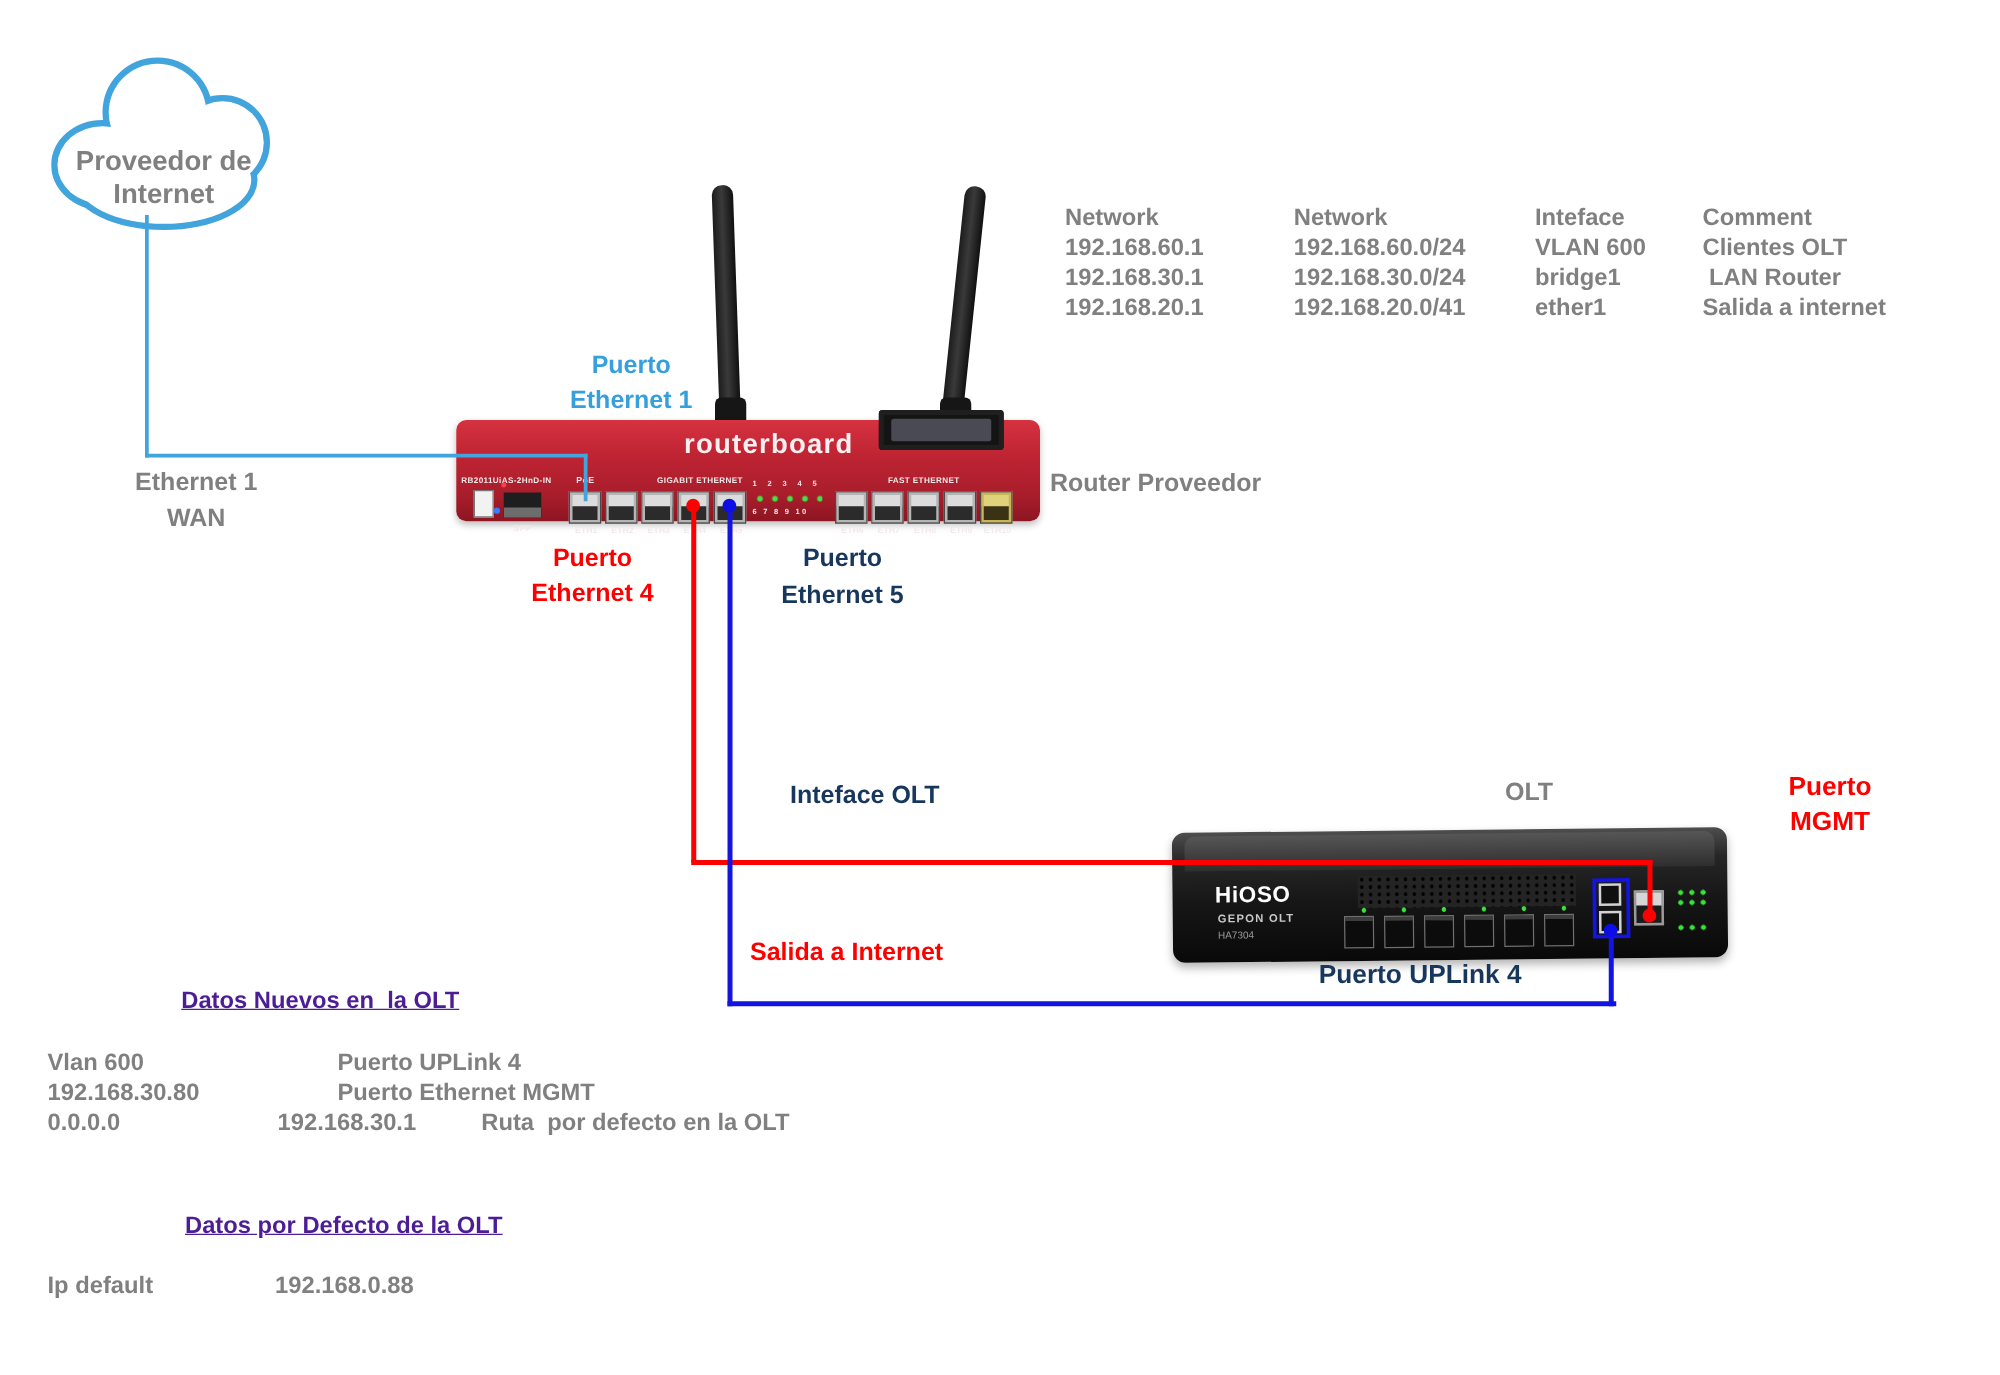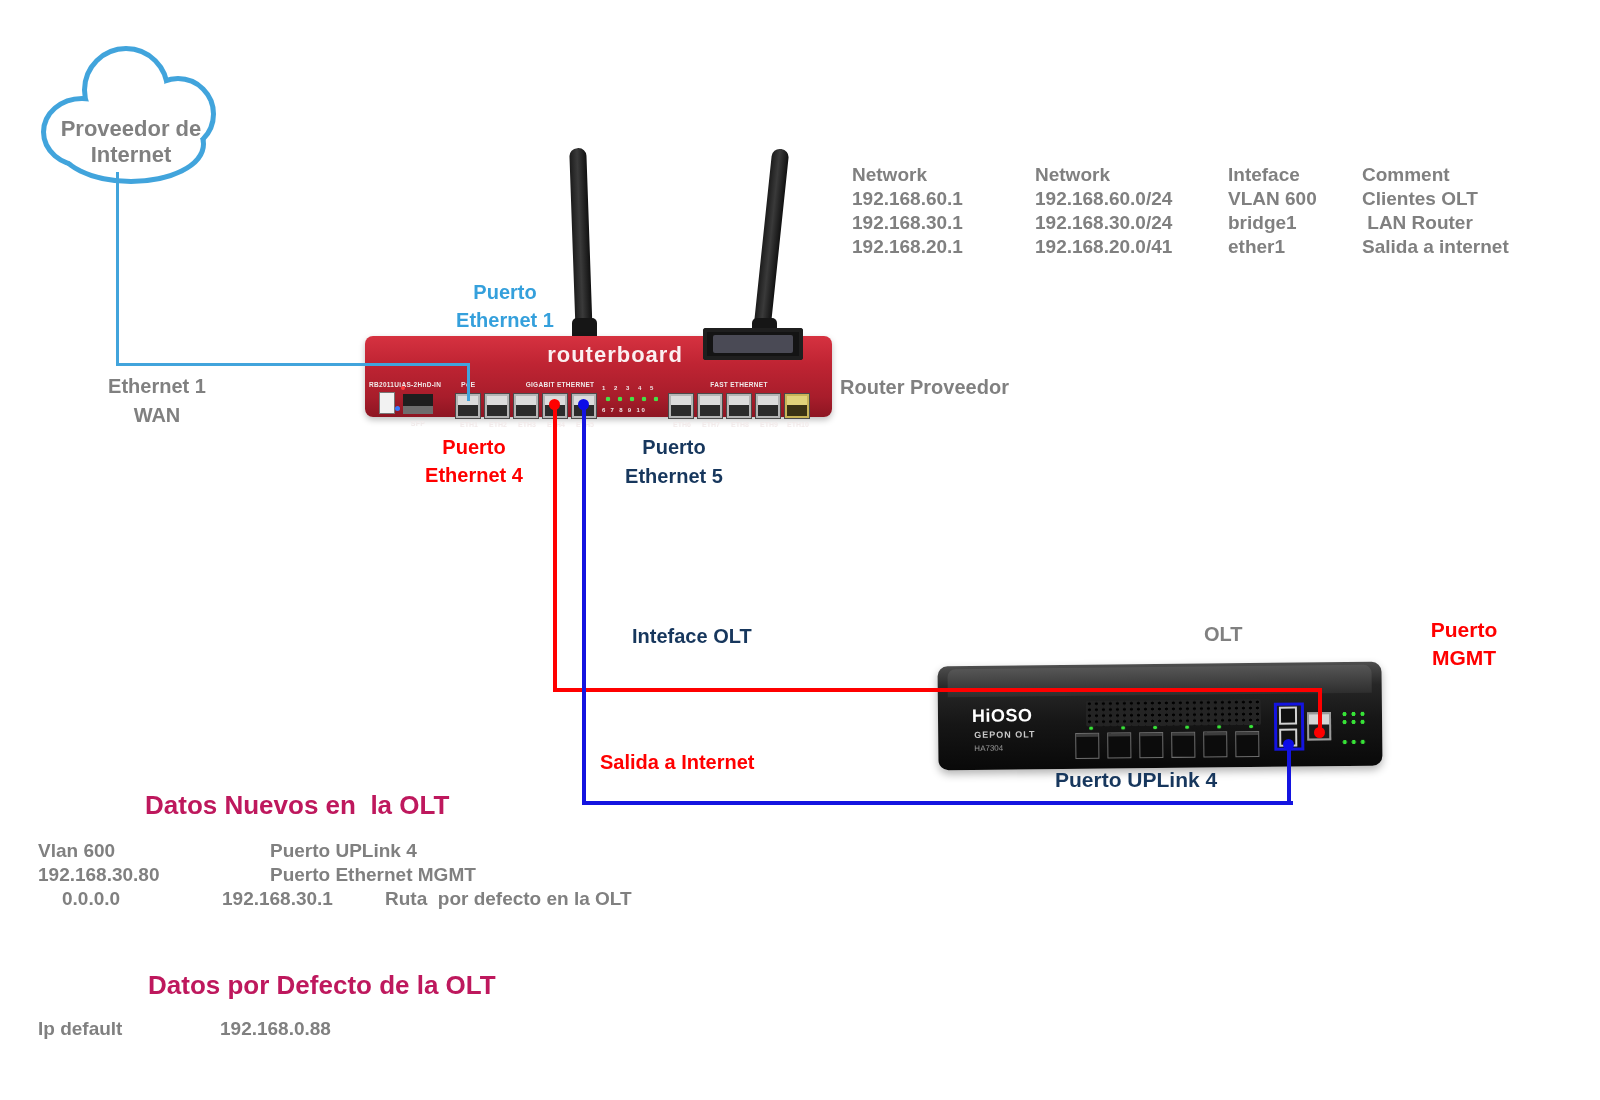--- a/index.html
+++ b/index.html
@@ -70,21 +70,21 @@
 
   
   .rb-title{position:absolute;left:855px;top:115px;width:625px;text-align:center;
     font-size:20px;font-weight:700;color:#333;}
   .rb-grid{position:absolute;left:852px;top:163px;display:grid;
     grid-template-columns:183px 193px 134px 190px;font-size:19px;font-weight:700;
     color:#808080;line-height:24px;}
   .rb-grid span{white-space:pre;}
 
   .note{position:absolute;font-size:19px;font-weight:700;color:#808080;white-space:pre;}
-  .note-title{position:absolute;font-size:26px;font-weight:700;color:#be185d;white-space:pre;}
+  .note-title{position:absolute;font-size:19px;font-weight:700;color:#4c1d95;white-space:pre;text-decoration:underline;}
 </style>
 </head>
 <body>
 
 <div class="canvas">
 
   <svg class="abs" style="left:28px;top:38px;" width="206" height="150" viewBox="0 0 206 150">
     <g stroke="#41A4DC" stroke-width="10" fill="#ffffff">
       <ellipse cx="54" cy="94" rx="36" ry="31"></ellipse>
       <circle cx="98" cy="52" r="39"></circle>
@@ -240,21 +240,21 @@
   </div>
 
   <div class="note-title" style="left:145px;top:790px;">Datos Nuevos en  la OLT</div>
 
   <span class="note" style="left:38px;top:840px;">Vlan 600</span>
   <span class="note" style="left:270px;top:840px;">Puerto UPLink 4</span>
 
   <span class="note" style="left:38px;top:864px;">192.168.30.80</span>
   <span class="note" style="left:270px;top:864px;">Puerto Ethernet MGMT</span>
 
-  <span class="note" style="left:38px;top:888px;margin-left:24px;">0.0.0.0</span>
+  <span class="note" style="left:38px;top:888px;">0.0.0.0</span>
   <span class="note" style="left:222px;top:888px;">192.168.30.1</span>
   <span class="note" style="left:385px;top:888px;">Ruta  por defecto en la OLT</span>
 
 
   <div class="note-title" style="left:148px;top:970px;">Datos por Defecto de la OLT</div>
 
   <span class="note" style="left:38px;top:1018px;">Ip default</span>
   <span class="note" style="left:220px;top:1018px;">192.168.0.88</span>
 
 </div>

